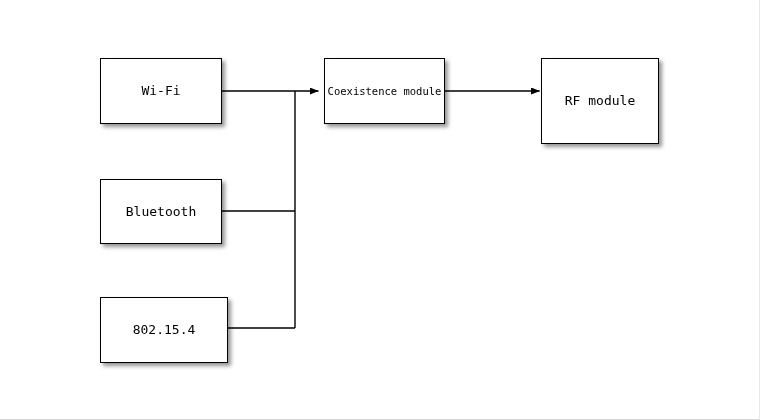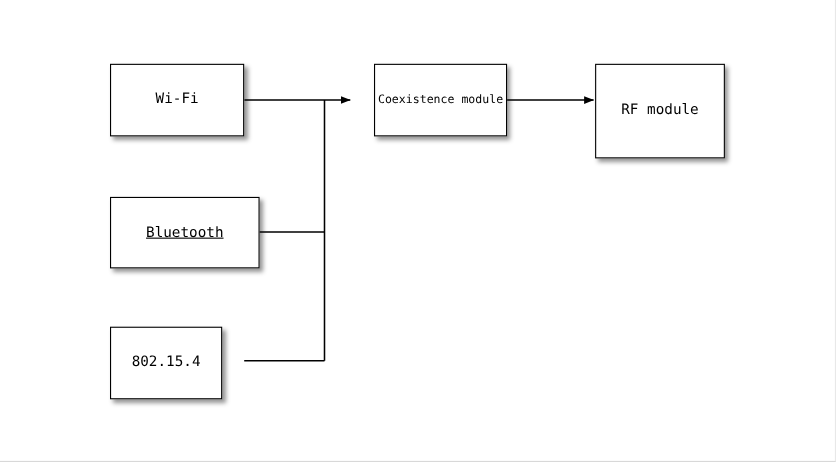--- a/index.html
+++ b/index.html
@@ -41,23 +41,23 @@
   }
   .node-label {
     font-family: "DejaVu Sans Mono", "Liberation Mono", monospace;
     font-size: 13px;
     line-height: 12px;
     color: #000000;
     white-space: nowrap;
     letter-spacing: 0px;
   }
   #node-wifi       { left: 100px; top: 58px;  width: 122px; height: 66px; }
-  #node-bluetooth  { left: 100px; top: 179px; width: 136px; height: 65px; text-decoration: underline; }
-  #node-802154     { left: 100px; top: 297px; width: 102px; height: 66px; }
-  #node-coexistence{ left: 340px; top: 58px;  width: 121px; height: 66px; }
+  #node-bluetooth  { left: 100px; top: 179px; width: 122px; height: 65px; }
+  #node-802154     { left: 100px; top: 297px; width: 128px; height: 66px; }
+  #node-coexistence{ left: 324px; top: 58px;  width: 121px; height: 66px; }
   #node-rf         { left: 541px; top: 58px;  width: 118px; height: 86px; }
   #node-coexistence .node-label { font-size: 10.5px; }
 </style>
 </head>
 <body>
 
 <div id="canvas">
 
   <svg id="edge-layer" viewBox="0 0 760 420" width="760" height="420" xmlns="http://www.w3.org/2000/svg">
     <defs>

